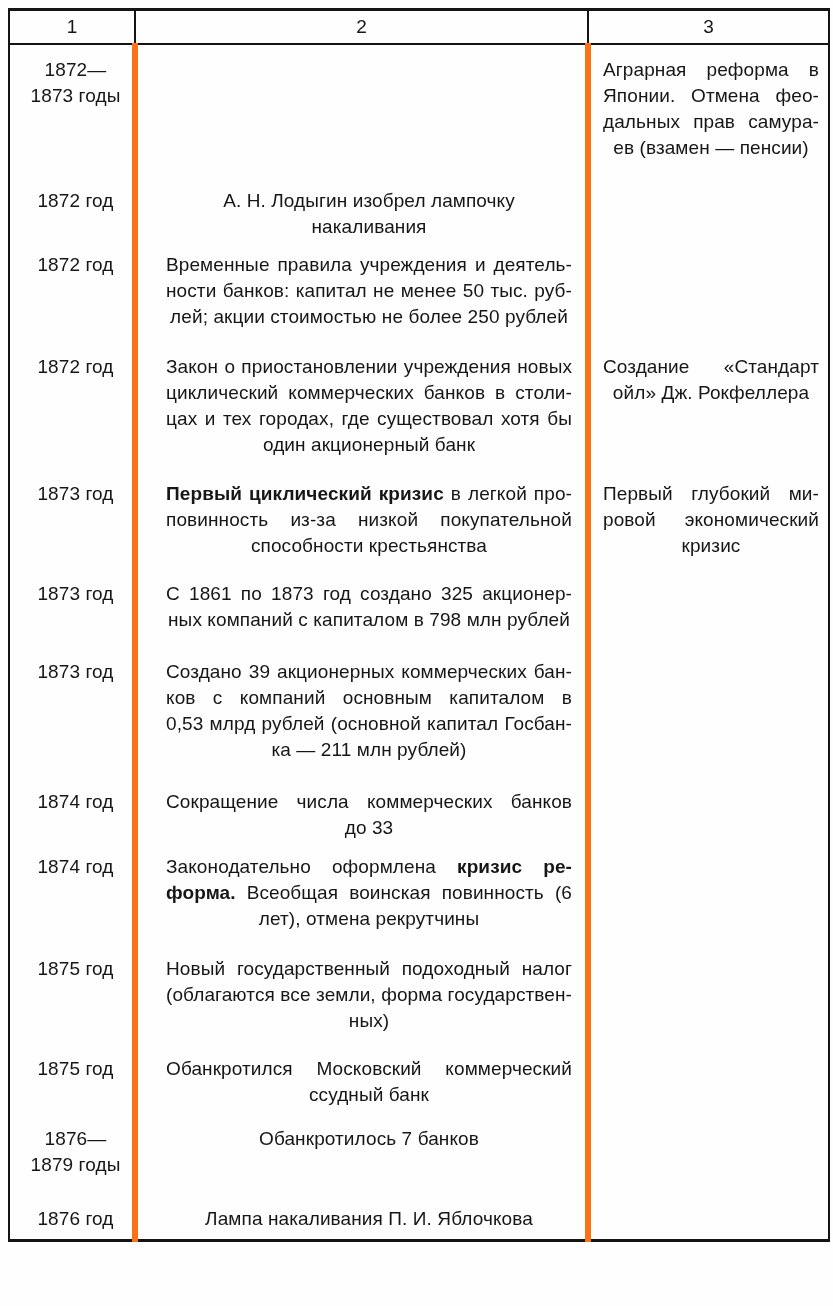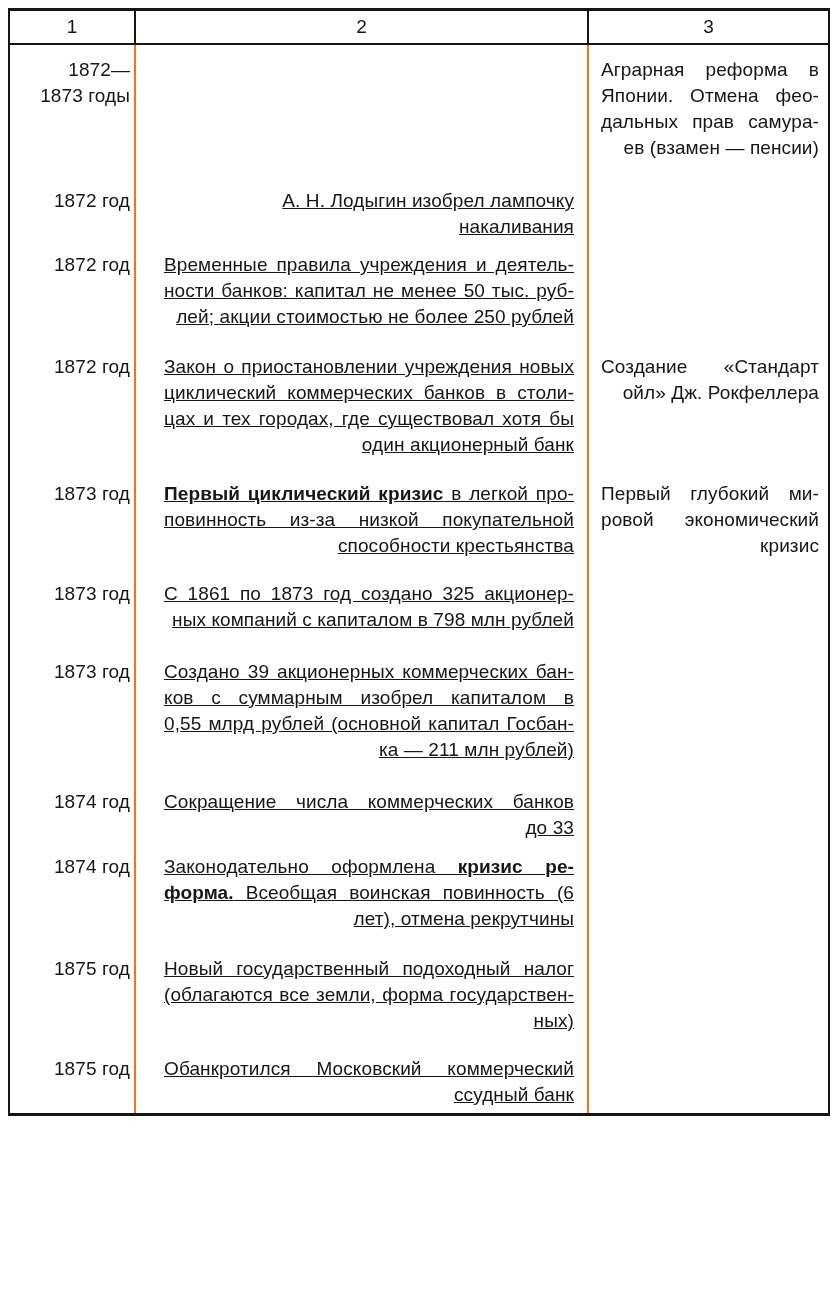--- a/index.html
+++ b/index.html
@@ -41,30 +41,30 @@
     padding: 0;
   }
   thead th:first-child { border-left: none; }
 
   tbody td {
     vertical-align: top;
     font-size: 19px;
     line-height: 26px;
     padding-top: 12px;
     padding-bottom: 0;
-    border-left: 2px solid #f97316;
+    border-left: 6px solid #f97316;
     letter-spacing: 0.1px;
   }
   tbody td:first-child { border-left: none; }
 
   td.year-cell  { padding-left: 13px; padding-right: 4px; }
-  td.event-cell { padding-left: 28px; padding-right: 13px; text-decoration: underline; }
+  td.event-cell { padding-left: 28px; padding-right: 13px; }
   td.world-cell { padding-left: 12px; padding-right: 9px; }
 
-  .line { text-align: right; }
+  .line { text-align: center; }
   .line.just {
     text-align: justify;
     text-align-last: justify;
   }
   b { font-weight: bold; }
 
   
   tbody tr:nth-child(1)  { height: 132px; }
   tbody tr:nth-child(2)  { height: 48px;  }
   tbody tr:nth-child(3)  { height: 102px; }
@@ -170,22 +170,22 @@
             <div class="line"><span>ных компаний с капиталом в 798 млн рублей</span></div>
           </td>
           <td class="world-cell"></td>
         </tr>
         <tr>
           <td class="year-cell">
             <div class="line"><span>1873 год</span></div>
           </td>
           <td class="event-cell">
             <div class="line just"><span>Создано 39 акционерных коммерческих бан-</span></div>
-            <div class="line just"><span>ков с суммарным изобрел капиталом в</span></div>
-            <div class="line just"><span>0,55 млрд рублей (основной капитал Госбан-</span></div>
+            <div class="line just"><span>ков с компаний основным капиталом в</span></div>
+            <div class="line just"><span>0,53 млрд рублей (основной капитал Госбан-</span></div>
             <div class="line"><span>ка — 211 млн рублей)</span></div>
           </td>
           <td class="world-cell"></td>
         </tr>
         <tr>
           <td class="year-cell">
             <div class="line"><span>1874 год</span></div>
           </td>
           <td class="event-cell">
             <div class="line just"><span>Сокращение числа коммерческих банков</span></div>
@@ -218,15 +218,34 @@
         <tr>
           <td class="year-cell">
             <div class="line"><span>1875 год</span></div>
           </td>
           <td class="event-cell">
             <div class="line just"><span>Обанкротился Московский коммерческий</span></div>
             <div class="line"><span>ссудный банк</span></div>
           </td>
           <td class="world-cell"></td>
         </tr>
+        <tr>
+          <td class="year-cell">
+            <div class="line"><span>1876—</span></div>
+            <div class="line"><span>1879 годы</span></div>
+          </td>
+          <td class="event-cell">
+            <div class="line"><span>Обанкротилось 7 банков</span></div>
+          </td>
+          <td class="world-cell"></td>
+        </tr>
+        <tr>
+          <td class="year-cell">
+            <div class="line"><span>1876 год</span></div>
+          </td>
+          <td class="event-cell">
+            <div class="line"><span>Лампа накаливания П. И. Яблочкова</span></div>
+          </td>
+          <td class="world-cell"></td>
+        </tr>
       </tbody>
   </table>
 </div>
 
 </body></html>

